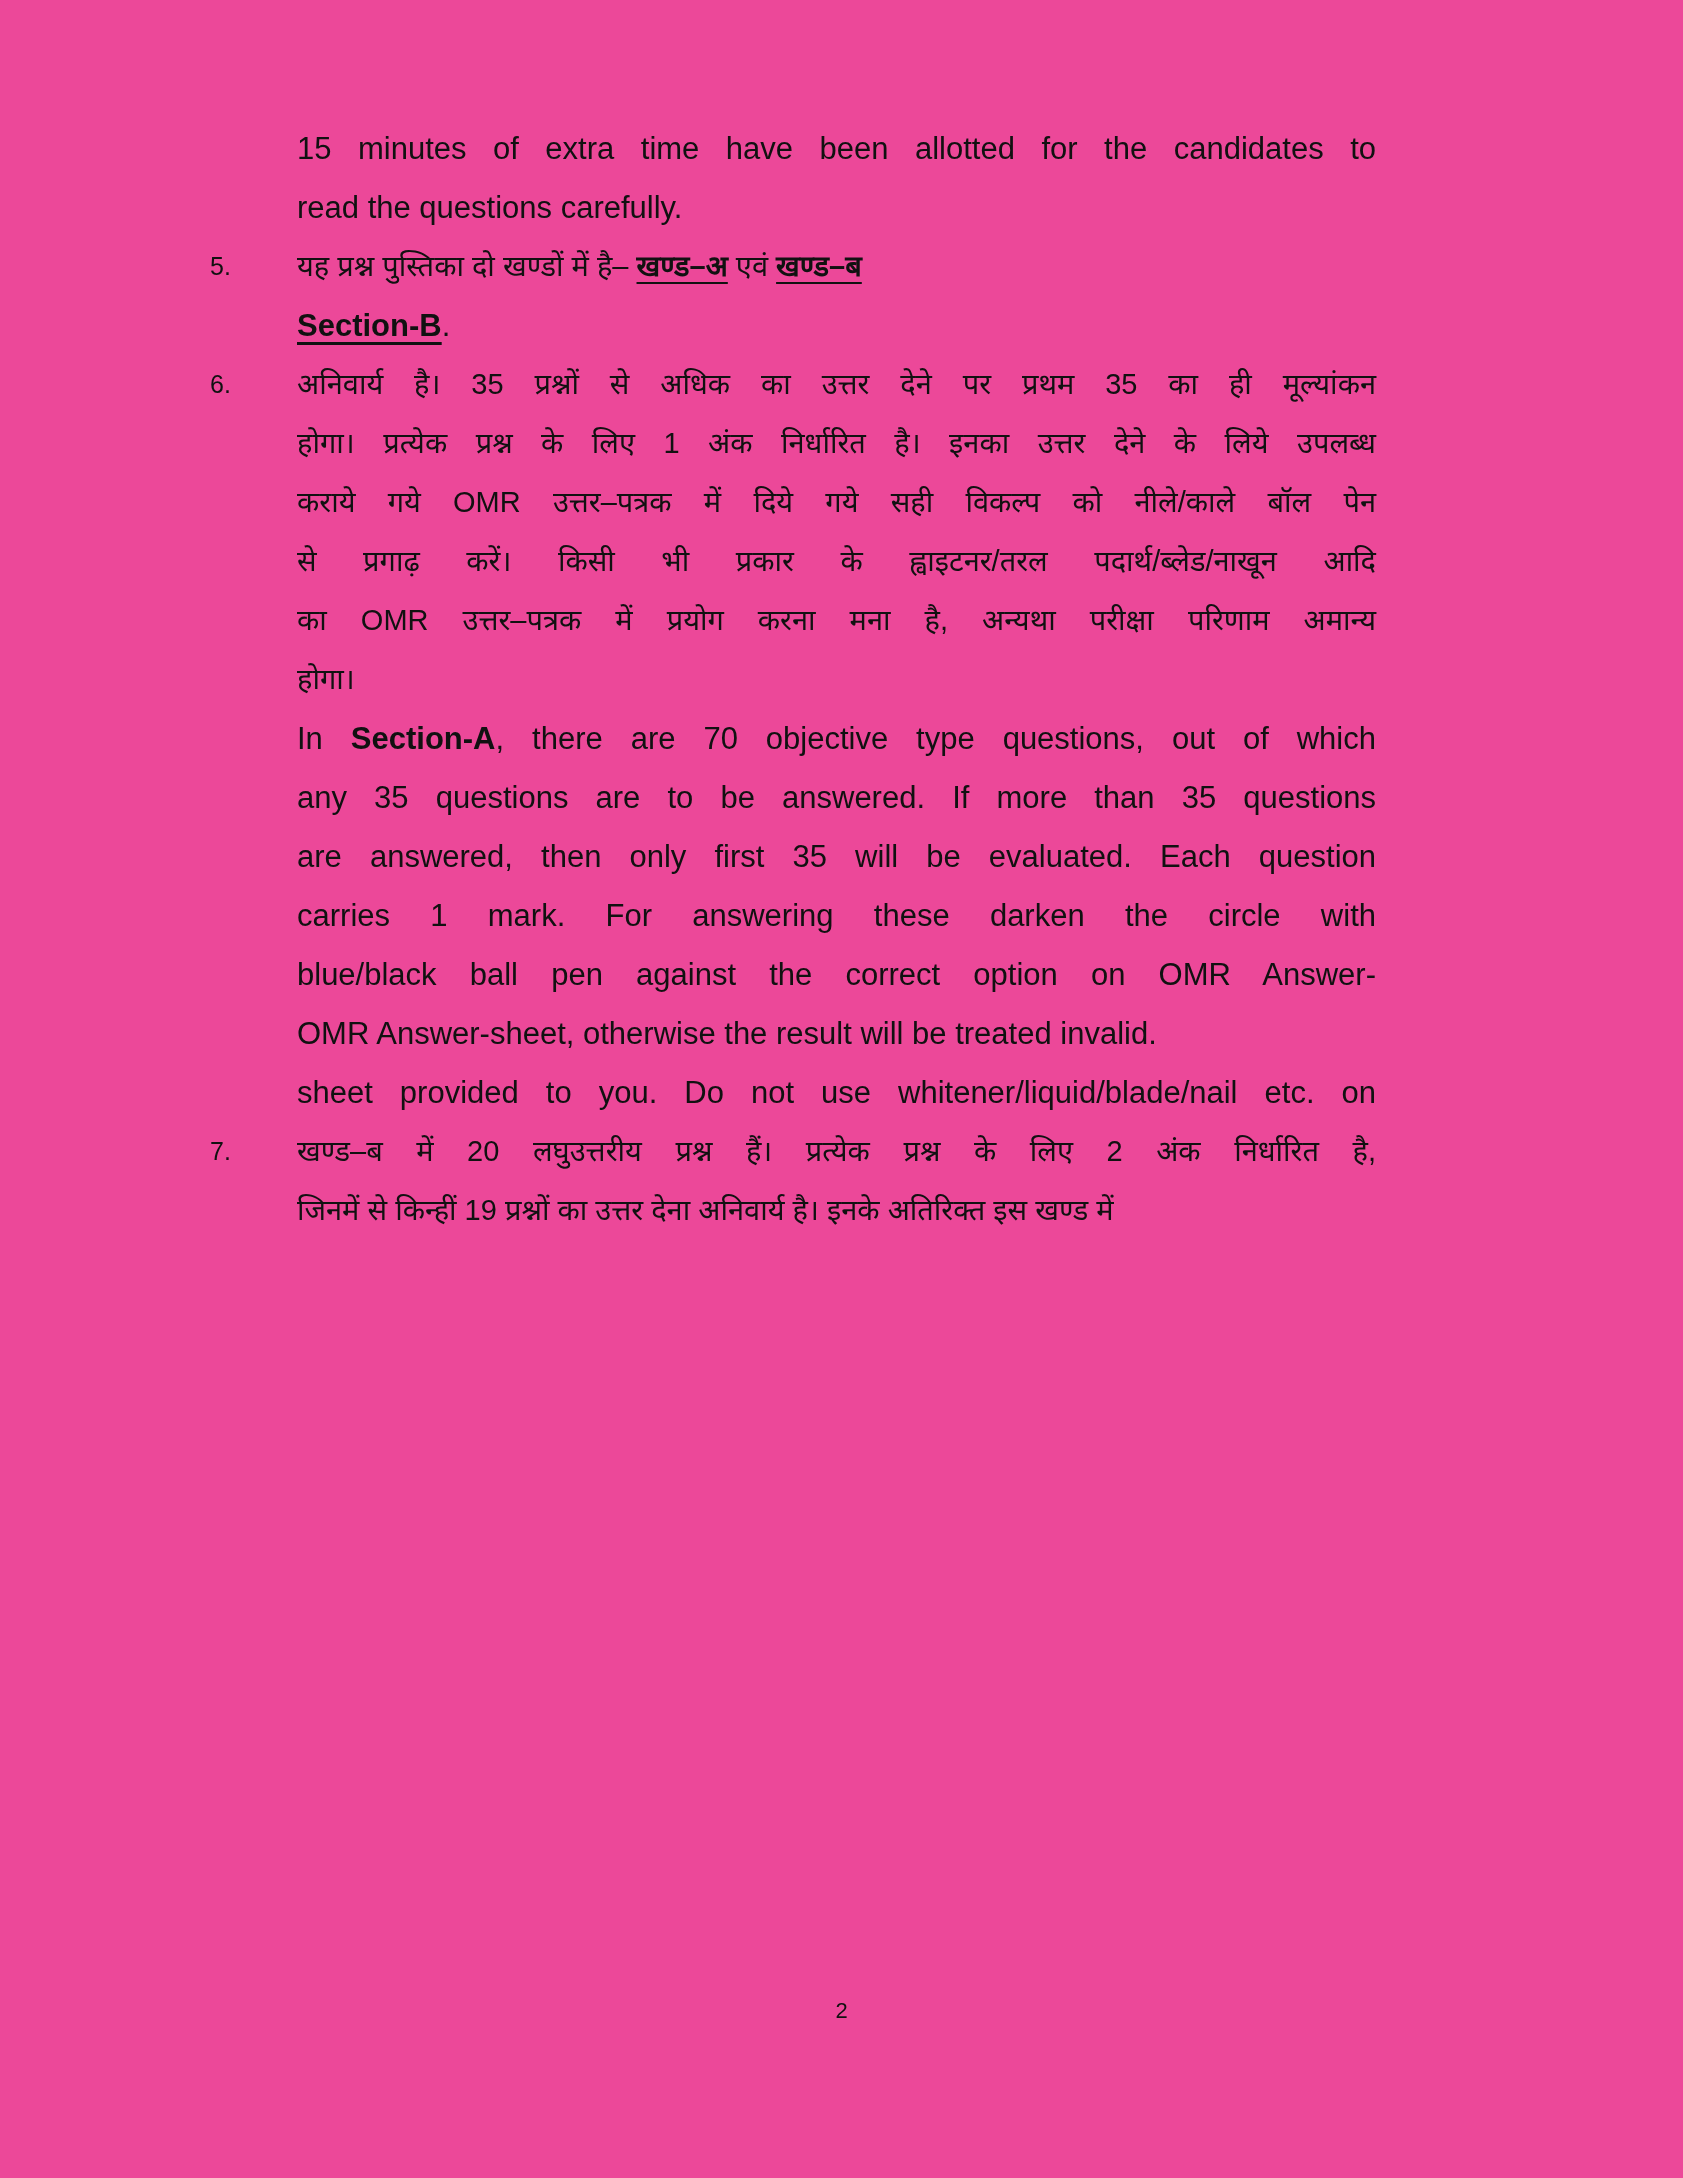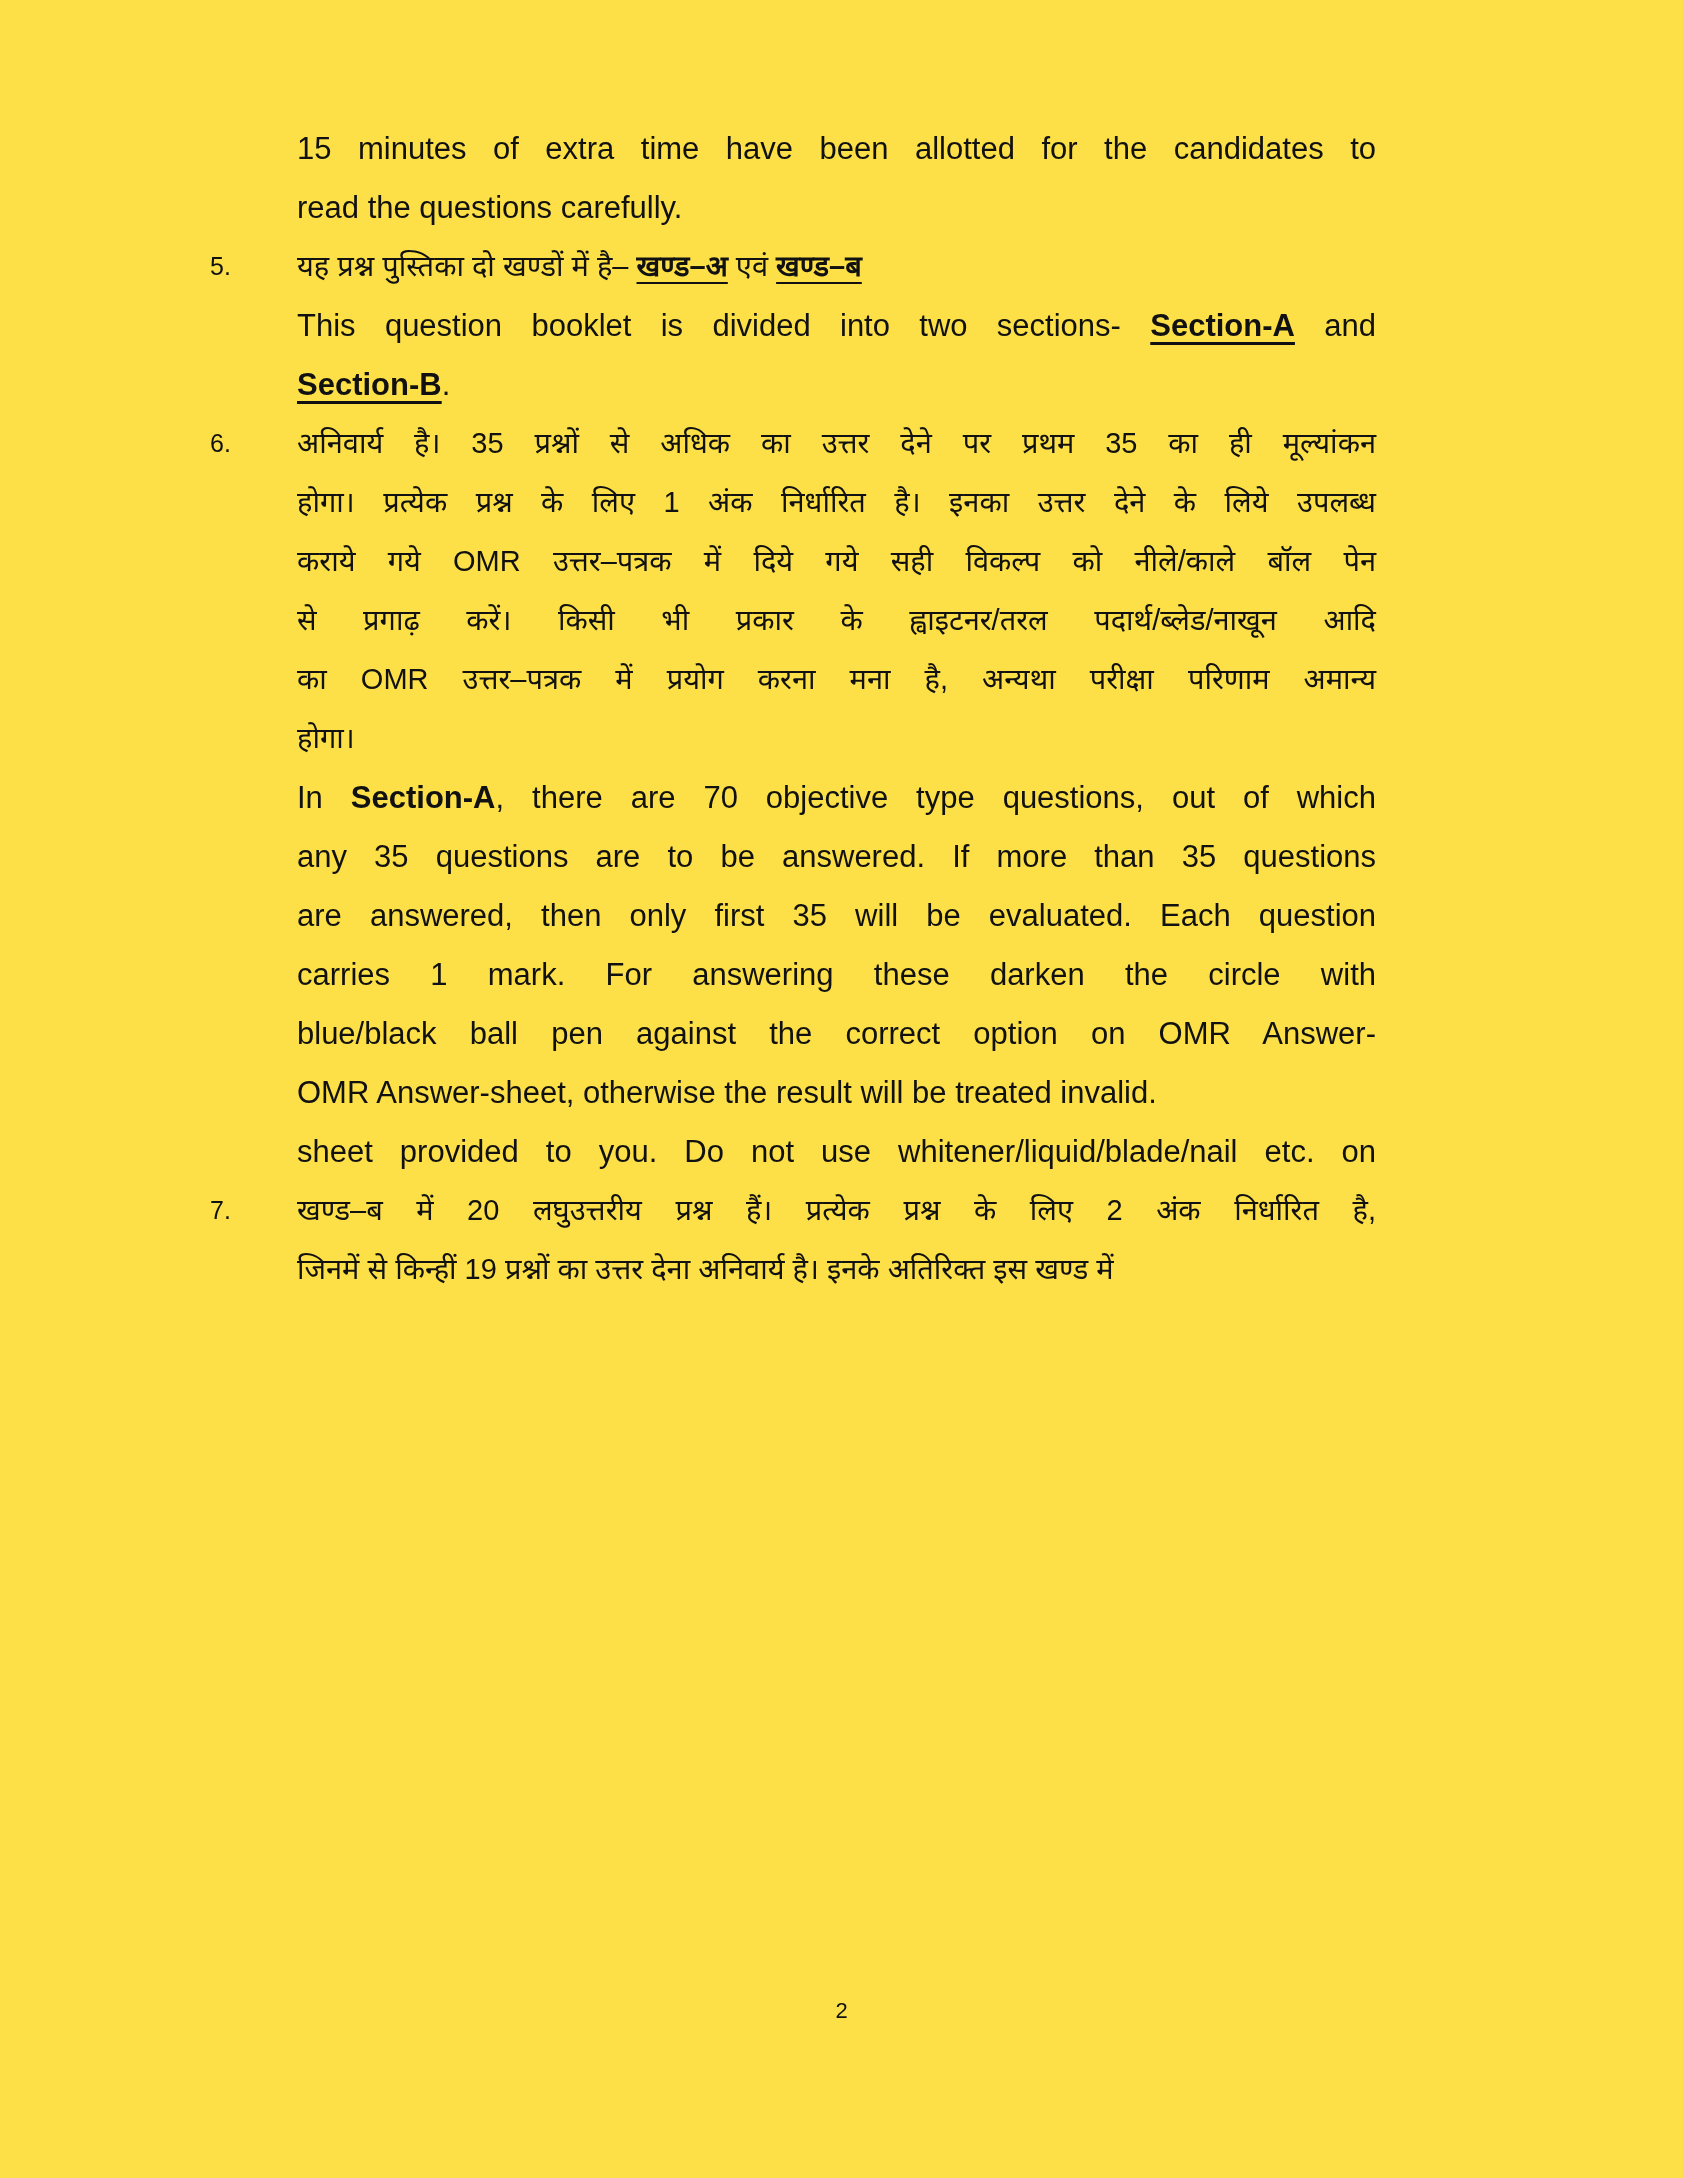--- a/index.html
+++ b/index.html
@@ -4,21 +4,21 @@
 <style>
   html, body {
     margin: 0;
     padding: 0;
     background: #ffffff;
   }
   .page {
     position: relative;
     width: 1683px;
     height: 2178px;
-    background: #fde047;
+    background: #ec4899;
     margin: 0 auto;
     overflow: hidden;
     box-sizing: border-box;
   }
   .content {
     position: absolute;
     left: 297px;
     top: 119px;
     width: 1079px;
   }
@@ -96,23 +96,20 @@
       <div class="num">5.</div>
       <div class="para-hi">
         <span class="jline last">
           <span>यह प्रश्न पुस्तिका दो खण्डों में है– </span><span class="bu">खण्ड–अ</span><span> एवं </span><span class="bu">खण्ड–ब</span>
         </span>
       </div>
     </div>
 
     <div class="block">
       <div class="para-en">
-        <span class="jline">
-          <span>This question booklet is divided into two sections- </span><span class="bu">Section-A</span><span> and</span>
-        </span>
         <span class="jline last">
           <span class="bu">Section-B</span><span>.</span>
         </span>
       </div>
     </div>
 
     <div class="block">
       <div class="num">6.</div>
       <div class="para-hi">
         <span class="jline">अनिवार्य है। 35 प्रश्नों से अधिक का उत्तर देने पर प्रथम 35 का ही मूल्यांकन</span>

